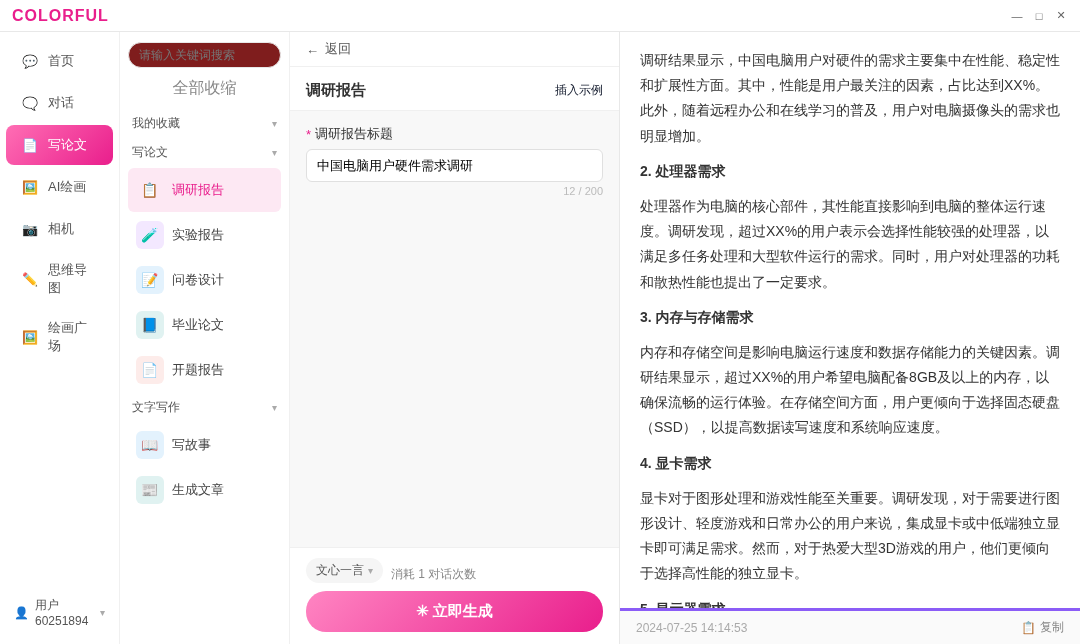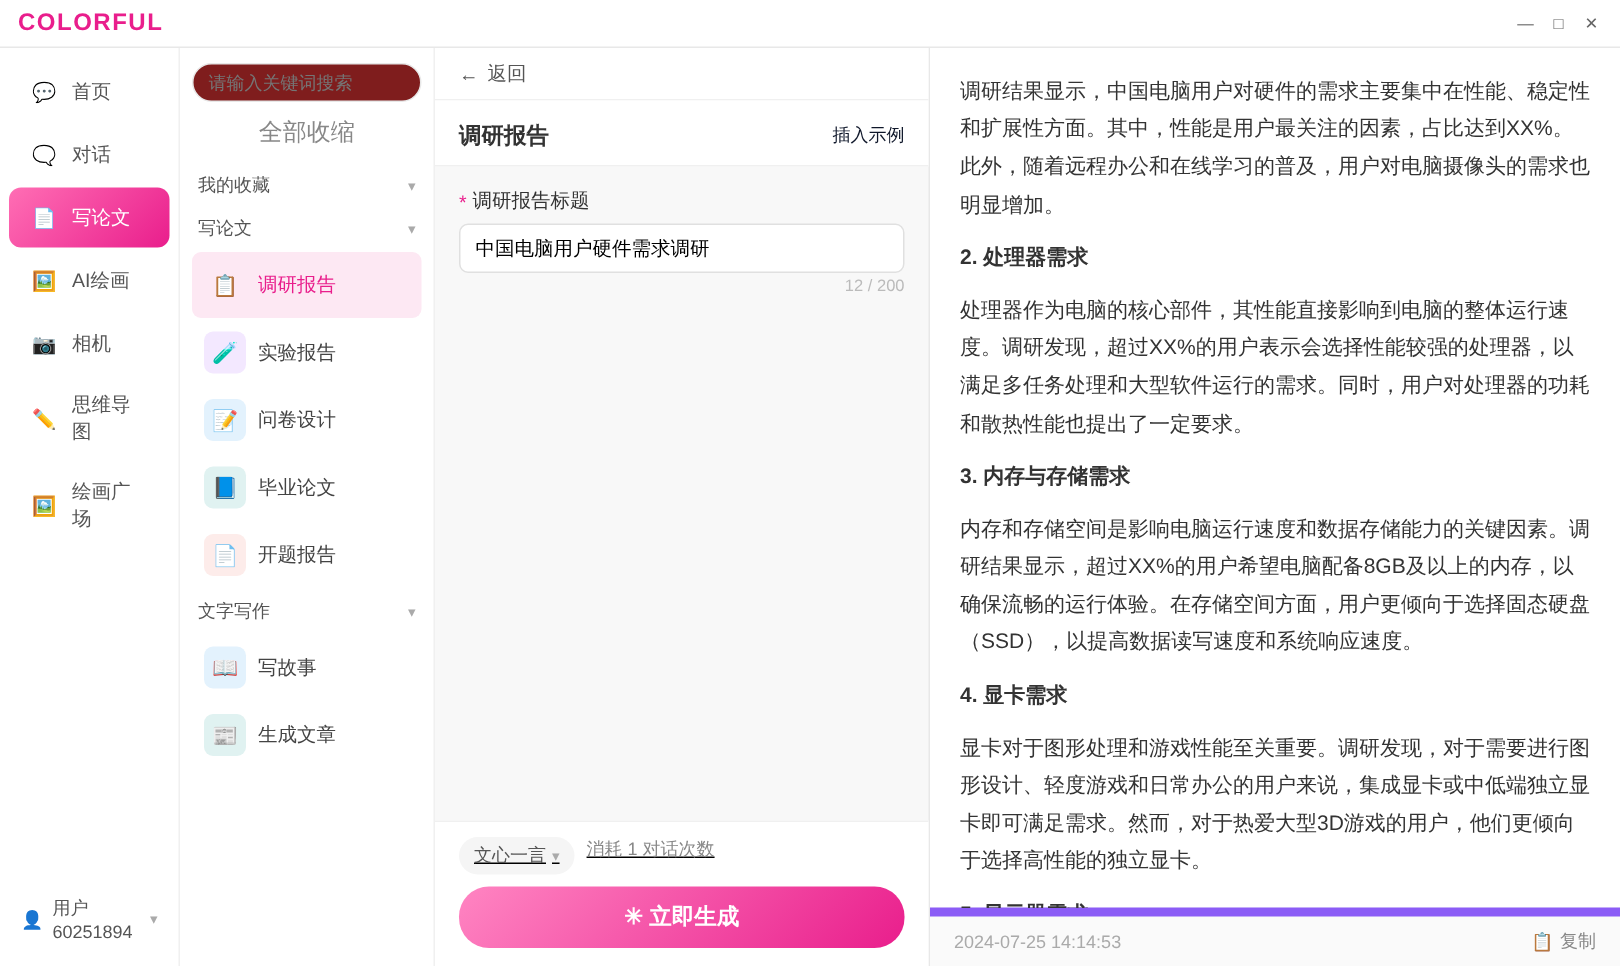--- a/index.html
+++ b/index.html
@@ -232,23 +232,22 @@
     .form-footer {
       padding: 10px 16px 12px;
       background: #fff;
       border-top: 1px solid #f0f0f0;
       display: flex;
       flex-direction: column;
       gap: 8px;
     }
     .form-footer-top {
       display: flex;
-      align-items: flex-start;
+      align-items: flex-end;
       gap: 8px;
-      text-decoration: underline;
     }
     .ai-model-selector {
       display: flex;
       align-items: center;
       gap: 4px;
       background: #f5f5f5;
       border-radius: 14px;
       padding: 4px 10px;
       font-size: 12px;
       color: #555;
@@ -295,21 +294,21 @@
     }
     .section-title {
       font-weight: 600;
       margin: 10px 0 6px;
     }
     .content-footer {
       display: flex;
       align-items: center;
       justify-content: space-between;
       padding: 8px 16px;
-      border-top: 6px solid #8b5cf6;
+      border-top: 3px solid #8b5cf6;
       background: #fafafa;
     }
     .content-footer-left {
       font-size: 12px;
       color: #aaa;
     }
     .copy-btn {
       font-size: 12px;
       color: #888;
       cursor: pointer;

